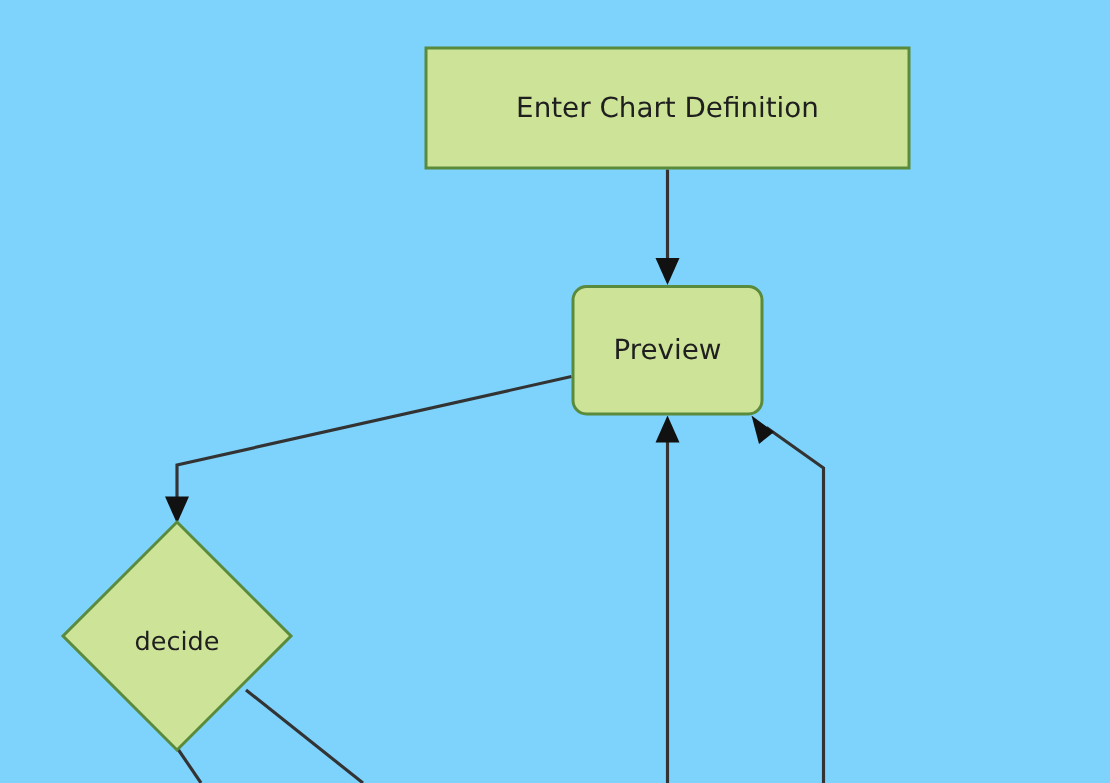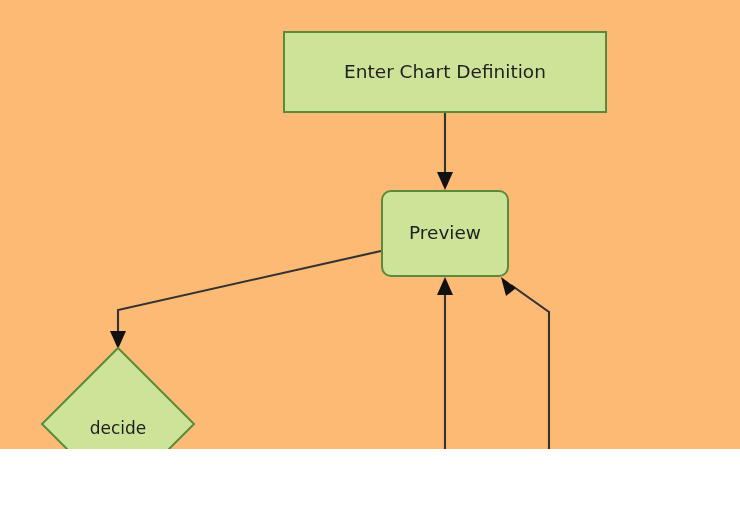--- a/index.html
+++ b/index.html
@@ -6,22 +6,22 @@
     margin: 0;
     padding: 0;
     background: #ffffff;
   }
   body {
     font-family: "DejaVu Sans", "Liberation Sans", sans-serif;
   }
   #canvas {
     position: relative;
     width: 740px;
-    height: 449px;
-    background: #fdba74;
+    height: 522px;
+    background: #7dd3fc;
     overflow: hidden;
     text-decoration: underline;
   }
   #flow-svg {
     position: absolute;
     left: 0;
     top: 0;
     width: 740px;
     height: 522px;
     display: block;

